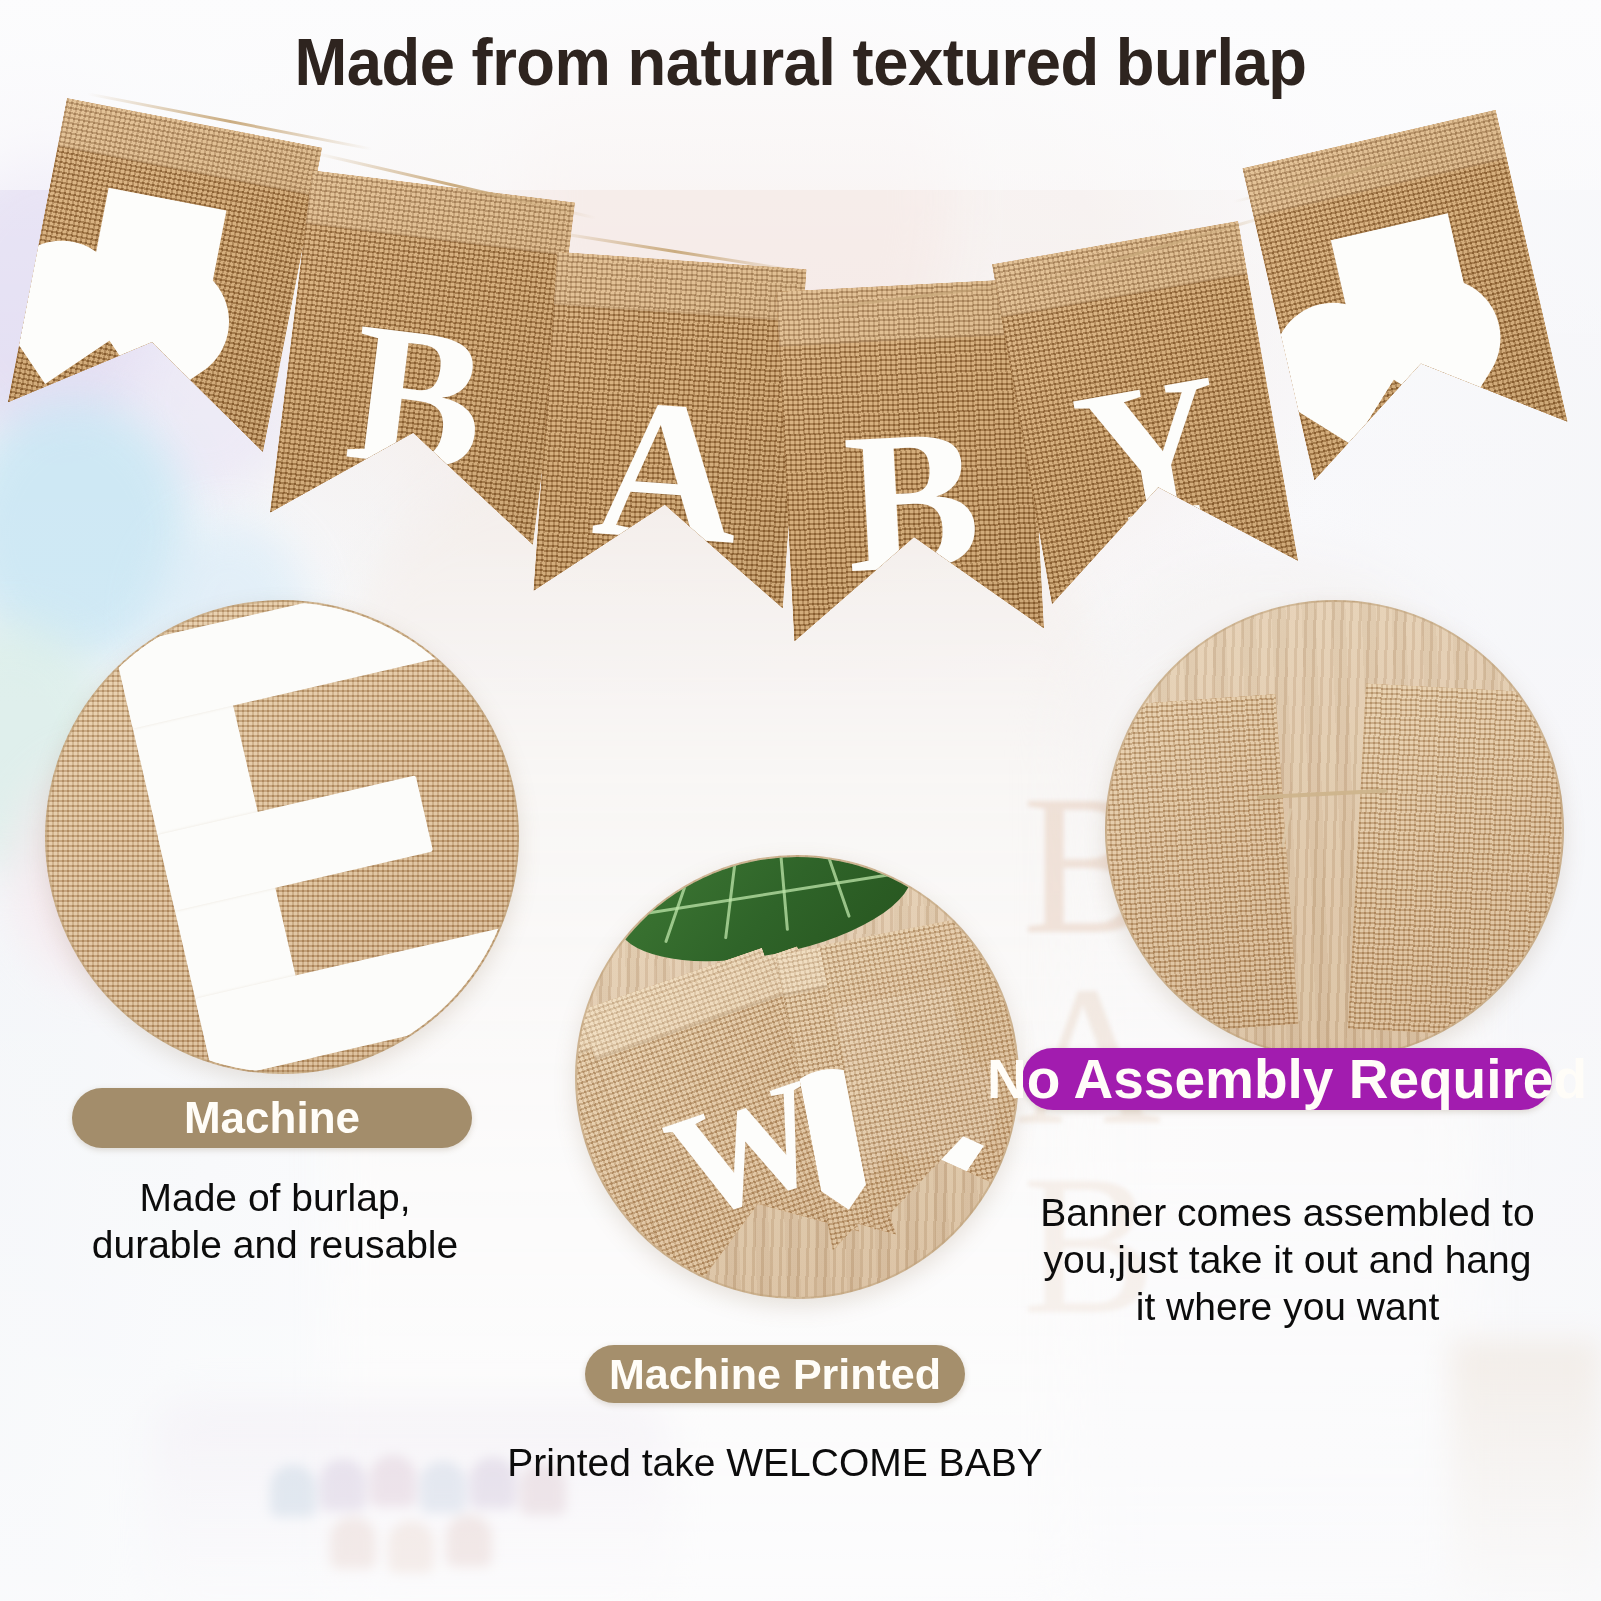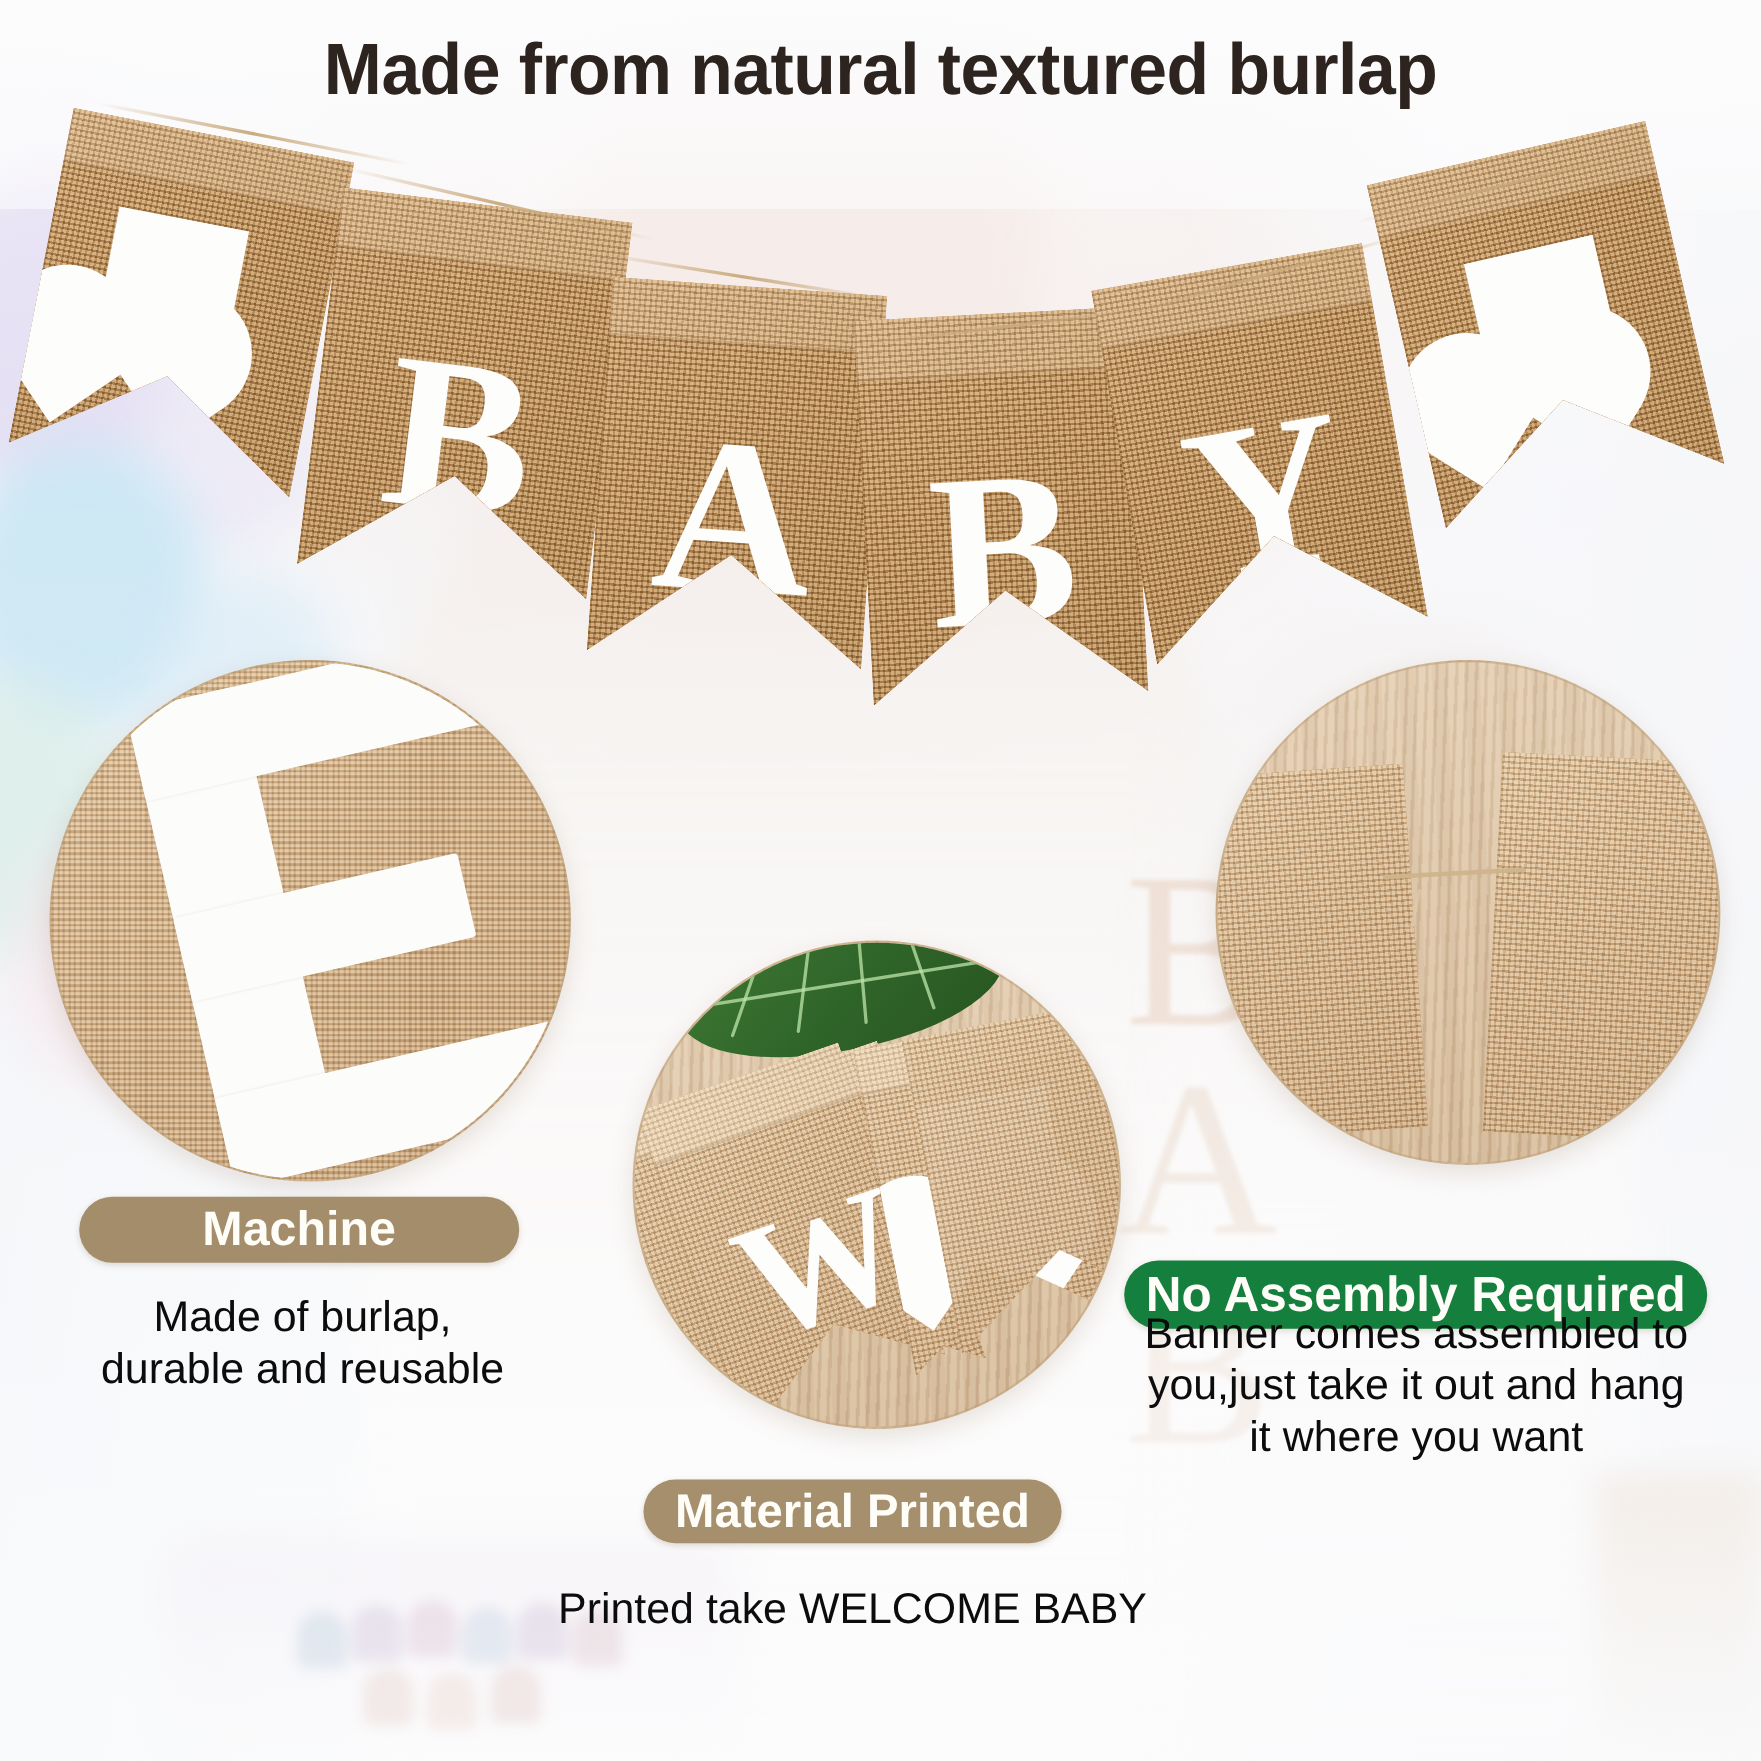--- a/index.html
+++ b/index.html
@@ -168,21 +168,21 @@
     z-index:45;box-shadow:0 2px 6px rgba(120,95,65,.22);
   }
   .caption{
     position:absolute;text-align:center;color:#0c0c0c;
     font-size:39px;line-height:1.2;z-index:45;white-space:pre-line;
   }
 
   #pill-material{left:72px;top:1088px;width:400px;height:60px;font-size:44px;background:#a38d6b;}
   #cap-material{left:30px;top:1175px;width:490px;}
 
-  #pill-assembly{left:1022px;top:1146px;width:530px;height:62px;font-size:45px;background:#15803d;}
+  #pill-assembly{left:1022px;top:1048px;width:530px;height:62px;font-size:55px;background:#a21caf;}
   #cap-assembly{left:995px;top:1190px;width:585px;}
 
   #pill-printed{left:585px;top:1345px;width:380px;height:58px;font-size:43px;background:#a58f6c;}
   #cap-printed{left:420px;top:1440px;width:710px;}
 </style>
 </head>
 <body>
 
 <div id="bg">
   <div class="bg-base"></div>
@@ -307,14 +307,14 @@
 
 <div class="pill" id="pill-material">Machine</div>
 <div class="caption" id="cap-material">Made of burlap,
 durable and reusable</div>
 
 <div class="pill" id="pill-assembly">No Assembly Required</div>
 <div class="caption" id="cap-assembly">Banner comes assembled to
 you,just take it out and hang
 it where you want</div>
 
-<div class="pill" id="pill-printed">Material Printed</div>
+<div class="pill" id="pill-printed">Machine Printed</div>
 <div class="caption" id="cap-printed">Printed take WELCOME BABY</div>
 
 </body></html>

